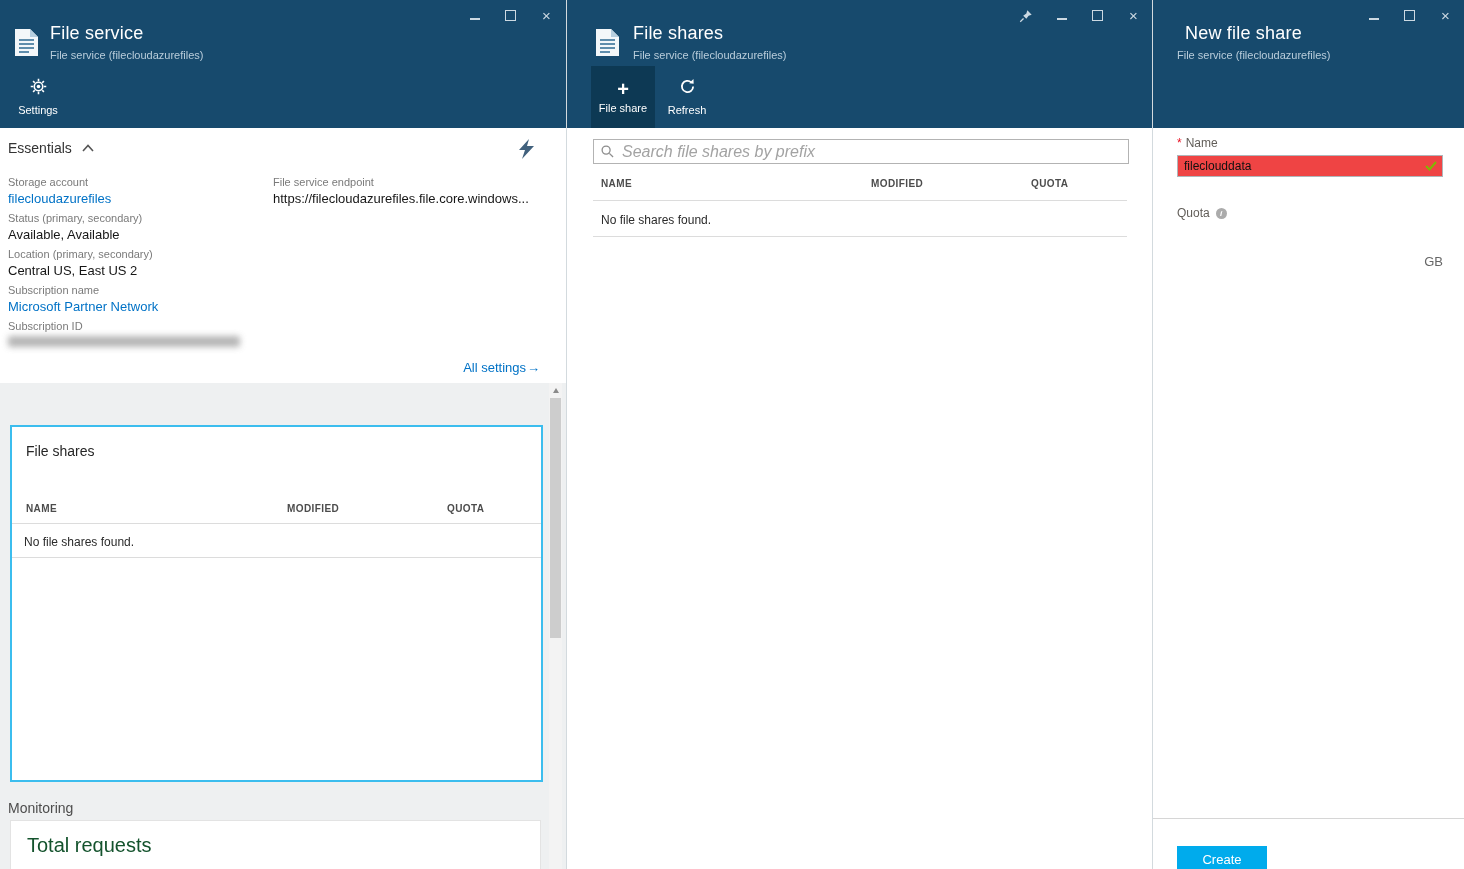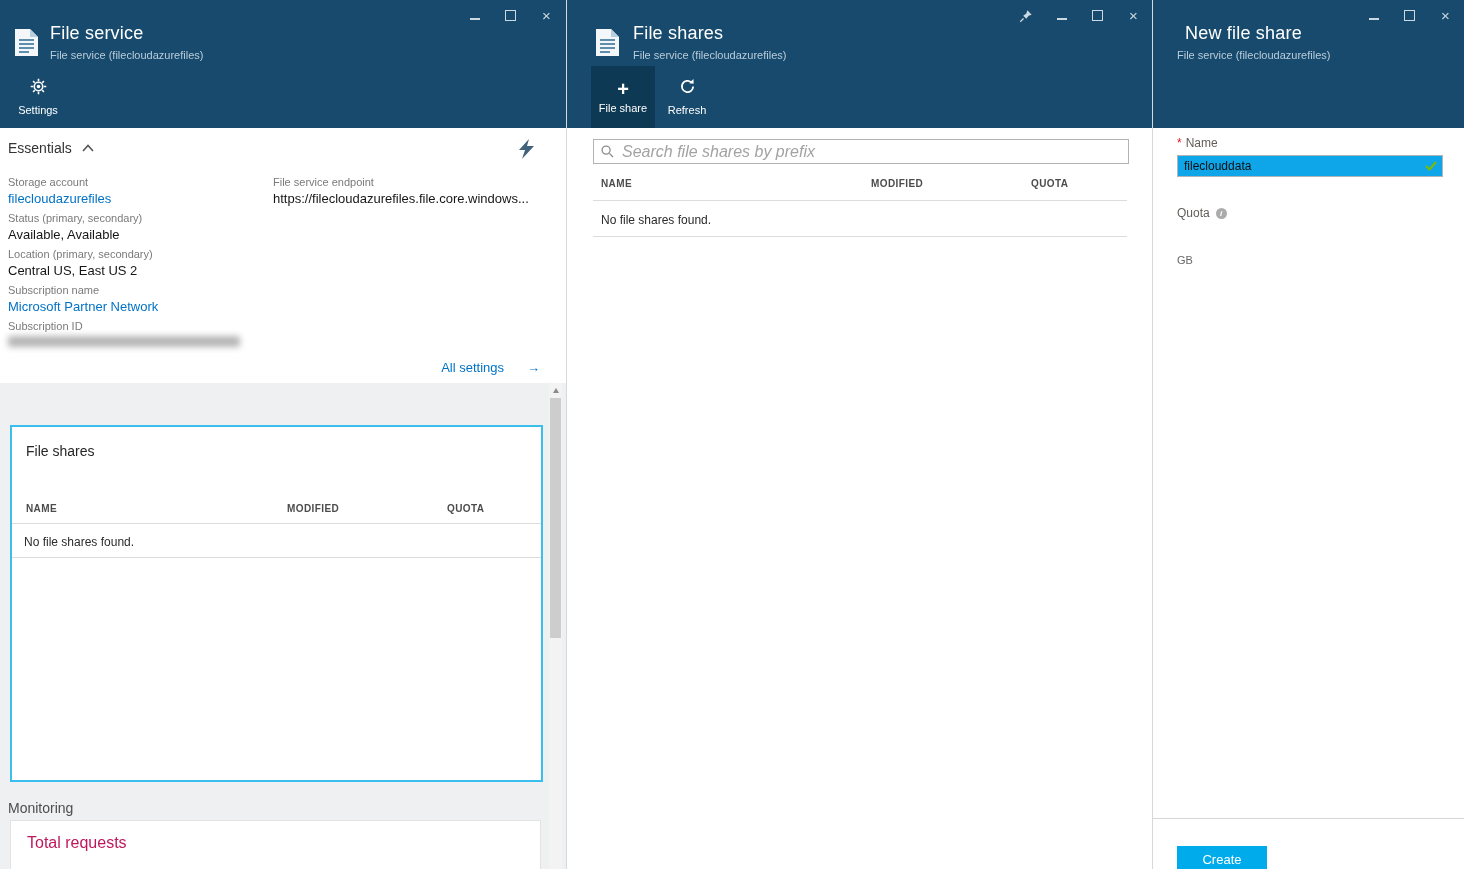--- a/index.html
+++ b/index.html
@@ -26,54 +26,54 @@
   .plus-glyph{font-size:20px;font-weight:bold;line-height:16px;}
 
   
   .essentials{position:absolute;top:128px;left:0;right:0;height:255px;background:#fff;}
   .ess-header{position:absolute;left:8px;top:12px;font-size:14px;color:#333;display:flex;align-items:center;gap:10px;cursor:pointer;}
   .quickstart{position:absolute;right:28px;top:10px;cursor:pointer;}
   .ess-label{position:absolute;font-size:11px;color:#7a7a7a;white-space:nowrap;}
   .ess-value{position:absolute;font-size:13px;color:#161616;white-space:nowrap;}
   .link{color:#0072c6;text-decoration:none;cursor:pointer;}
   .redacted{position:absolute;left:8px;top:208px;width:232px;height:11px;background:#a3a3a3;border-radius:2px;filter:blur(3px);opacity:.8;}
-  .all-settings{position:absolute;right:26px;top:232px;font-size:13px;color:#0072c6;display:flex;gap:23px;cursor:pointer;text-decoration:none;}
+  .all-settings{position:absolute;right:26px;top:232px;font-size:13px;color:#0072c6;display:flex;gap:1px;cursor:pointer;text-decoration:none;}
 
   
   .scroll-area{position:absolute;top:383px;left:0;right:0;height:486px;background:#eef0f1;overflow:hidden;}
   .tile{position:absolute;background:#fff;}
   .t-fileshares{left:10px;top:42px;width:529px;height:353px;border:2px solid #3bbdee;cursor:pointer;}
   .tile-title{position:absolute;left:14px;top:16px;font-size:14px;color:#262626;}
   .col{position:absolute;font-size:10px;font-weight:bold;color:#4c4c4c;letter-spacing:.4px;}
   .hr{position:absolute;left:0;right:0;border-top:1px solid #dcdcdc;}
   .empty-msg{position:absolute;font-size:12px;color:#2b2b2b;}
   .mon-label{position:absolute;left:8px;top:417px;font-size:14px;color:#4d4d4d;}
   .t-total{left:10px;top:437px;width:529px;height:80px;border:1px solid #e3e3e3;cursor:pointer;}
-  .tile-title2{position:absolute;left:16px;top:13px;font-size:16px;color:#be185d;}
+  .tile-title2{position:absolute;left:16px;top:13px;font-size:20px;color:#14532d;}
   .scrollbar{position:absolute;top:0;right:4px;width:13px;height:486px;background:#f3f3f3;}
   .sb-up{position:absolute;top:0;left:0;width:13px;height:14px;display:flex;align-items:center;justify-content:center;cursor:pointer;}
   .sb-up:after{content:"";border-left:3.5px solid transparent;border-right:3.5px solid transparent;border-bottom:5px solid #8a8a8a;}
   .sb-thumb{position:absolute;top:15px;left:1px;width:11px;height:240px;background:#cdcdcd;cursor:grab;}
 
   
   .b2-body{position:absolute;top:128px;left:0;right:0;bottom:0;background:#fff;}
   .search-box{position:absolute;left:26px;top:11px;width:534px;height:23px;border:1px solid #b3b3b3;background:#fff;display:flex;align-items:center;}
   .search-box svg{margin:0 6px 0 7px;flex:none;}
   .search-box input{border:none;outline:none;flex:1;font-size:16px;font-family:inherit;color:#333;background:transparent;height:100%;font-style:italic;}
   .search-box input::placeholder{font-style:italic;color:#a3a3a3;}
 
   
   .b3-body{position:absolute;top:128px;left:0;right:0;bottom:0;background:#fff;}
   .f-label{position:absolute;font-size:12px;color:#615d58;}
   .req{color:#e81123;margin-right:4px;}
   .field-wrap{position:absolute;left:24px;width:266px;height:22px;}
-  .txt-input{width:100%;height:22px;border:1px solid #afb6ba;background:#0ea5e9;font-size:12px;padding:0 24px 0 6px;color:#111;font-family:inherit;outline:none;box-sizing:border-box;}
+  .txt-input{width:100%;height:22px;border:1px solid #afb6ba;background:#ef4444;font-size:12px;padding:0 24px 0 6px;color:#111;font-family:inherit;outline:none;box-sizing:border-box;}
   .check{position:absolute;right:6px;top:6px;}
   .info-dot{display:inline-block;width:11px;height:11px;border-radius:50%;background:#ababab;color:#fff;font-size:8px;line-height:11px;text-align:center;margin-left:6px;font-weight:bold;font-style:italic;vertical-align:1px;}
-  .unit{position:absolute;left:24px;top:126px;width:266px;text-align:left;font-size:11px;color:#666;}
+  .unit{position:absolute;left:24px;top:126px;width:266px;text-align:right;font-size:13px;color:#666;}
   .b3-divider{position:absolute;left:0;right:0;top:690px;border-top:1px solid #d6d6d6;}
   .create-btn{position:absolute;left:24px;top:718px;width:90px;height:26px;background:#00abec;color:#fff;border:none;font-size:13px;font-family:inherit;cursor:pointer;}
 </style>
 </head>
 <body>
 
 <div class="screen">
 
   <section class="blade b1">
     <header class="hdr">

